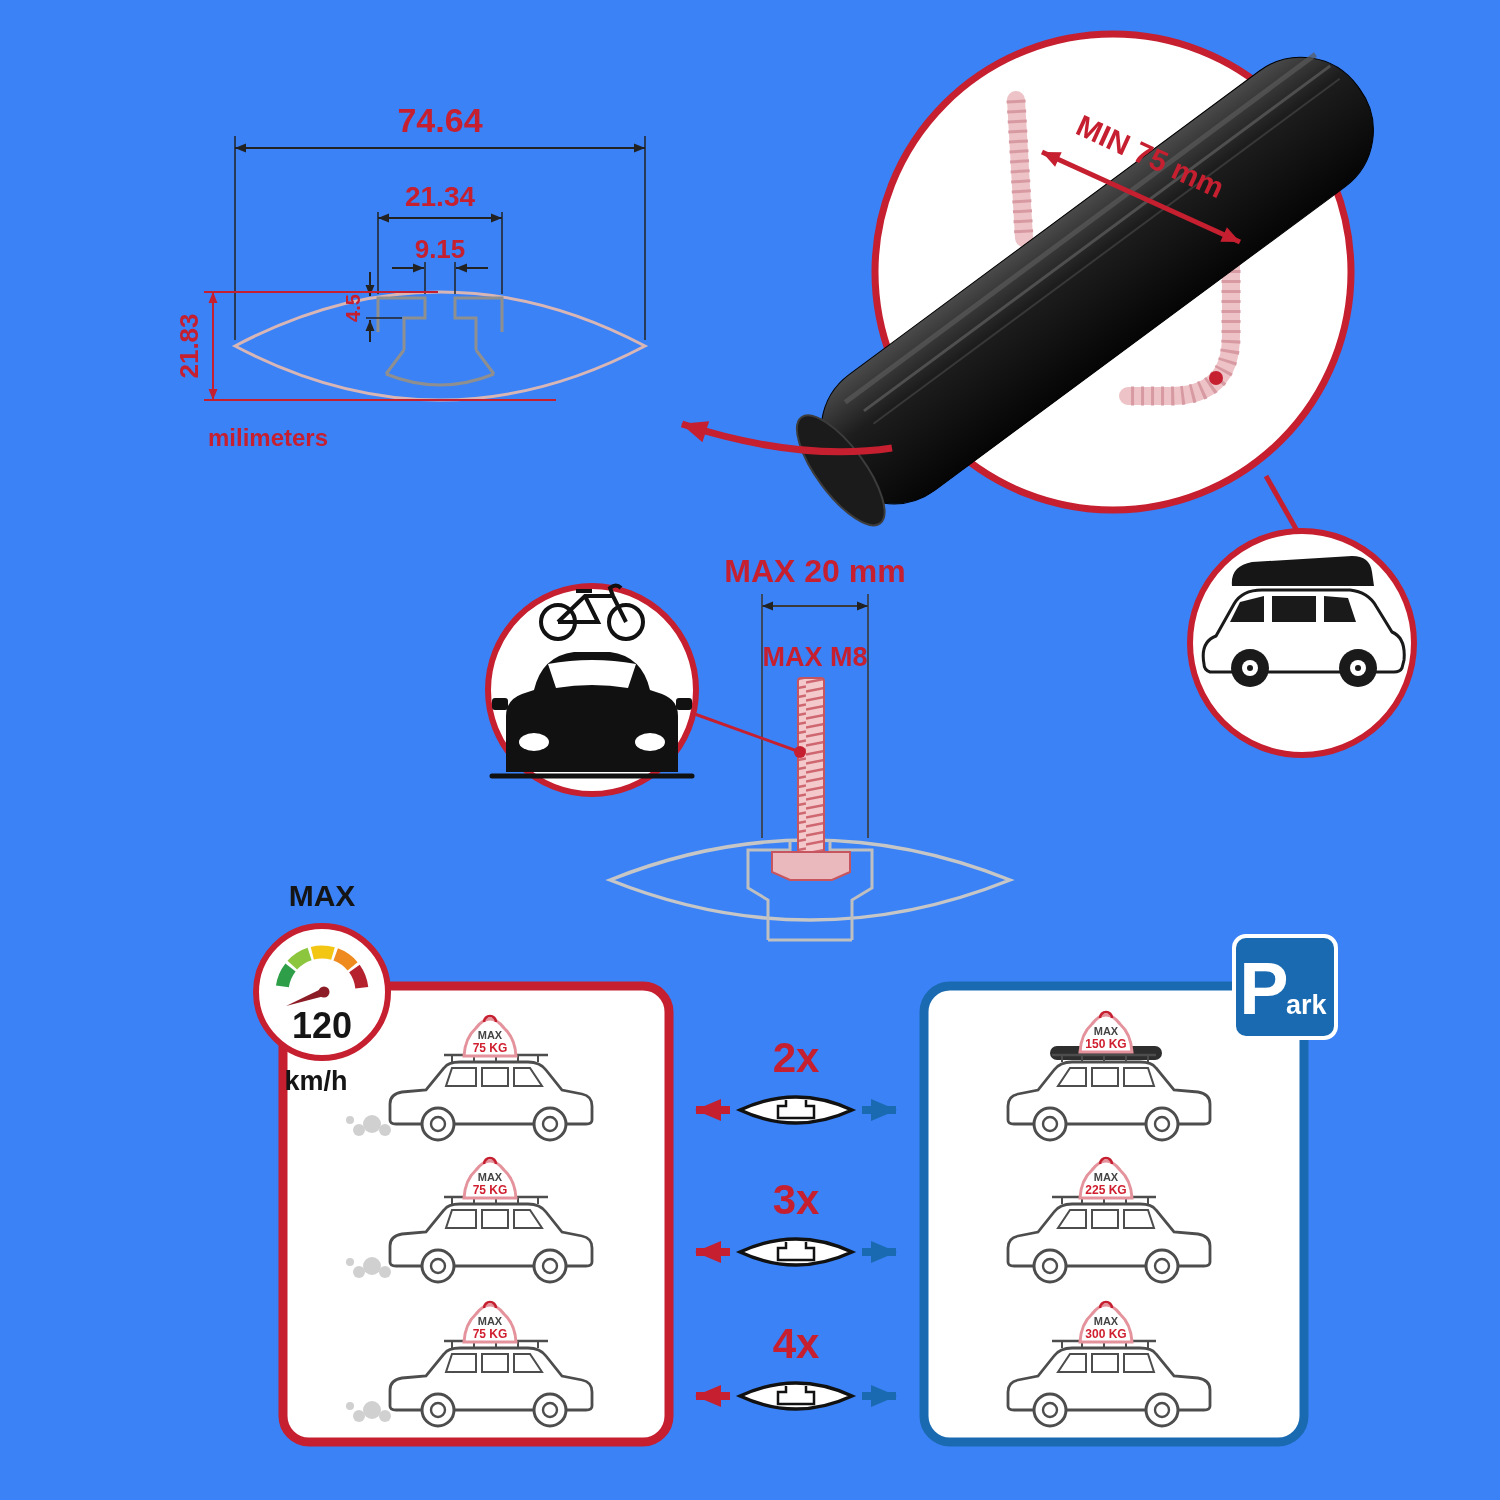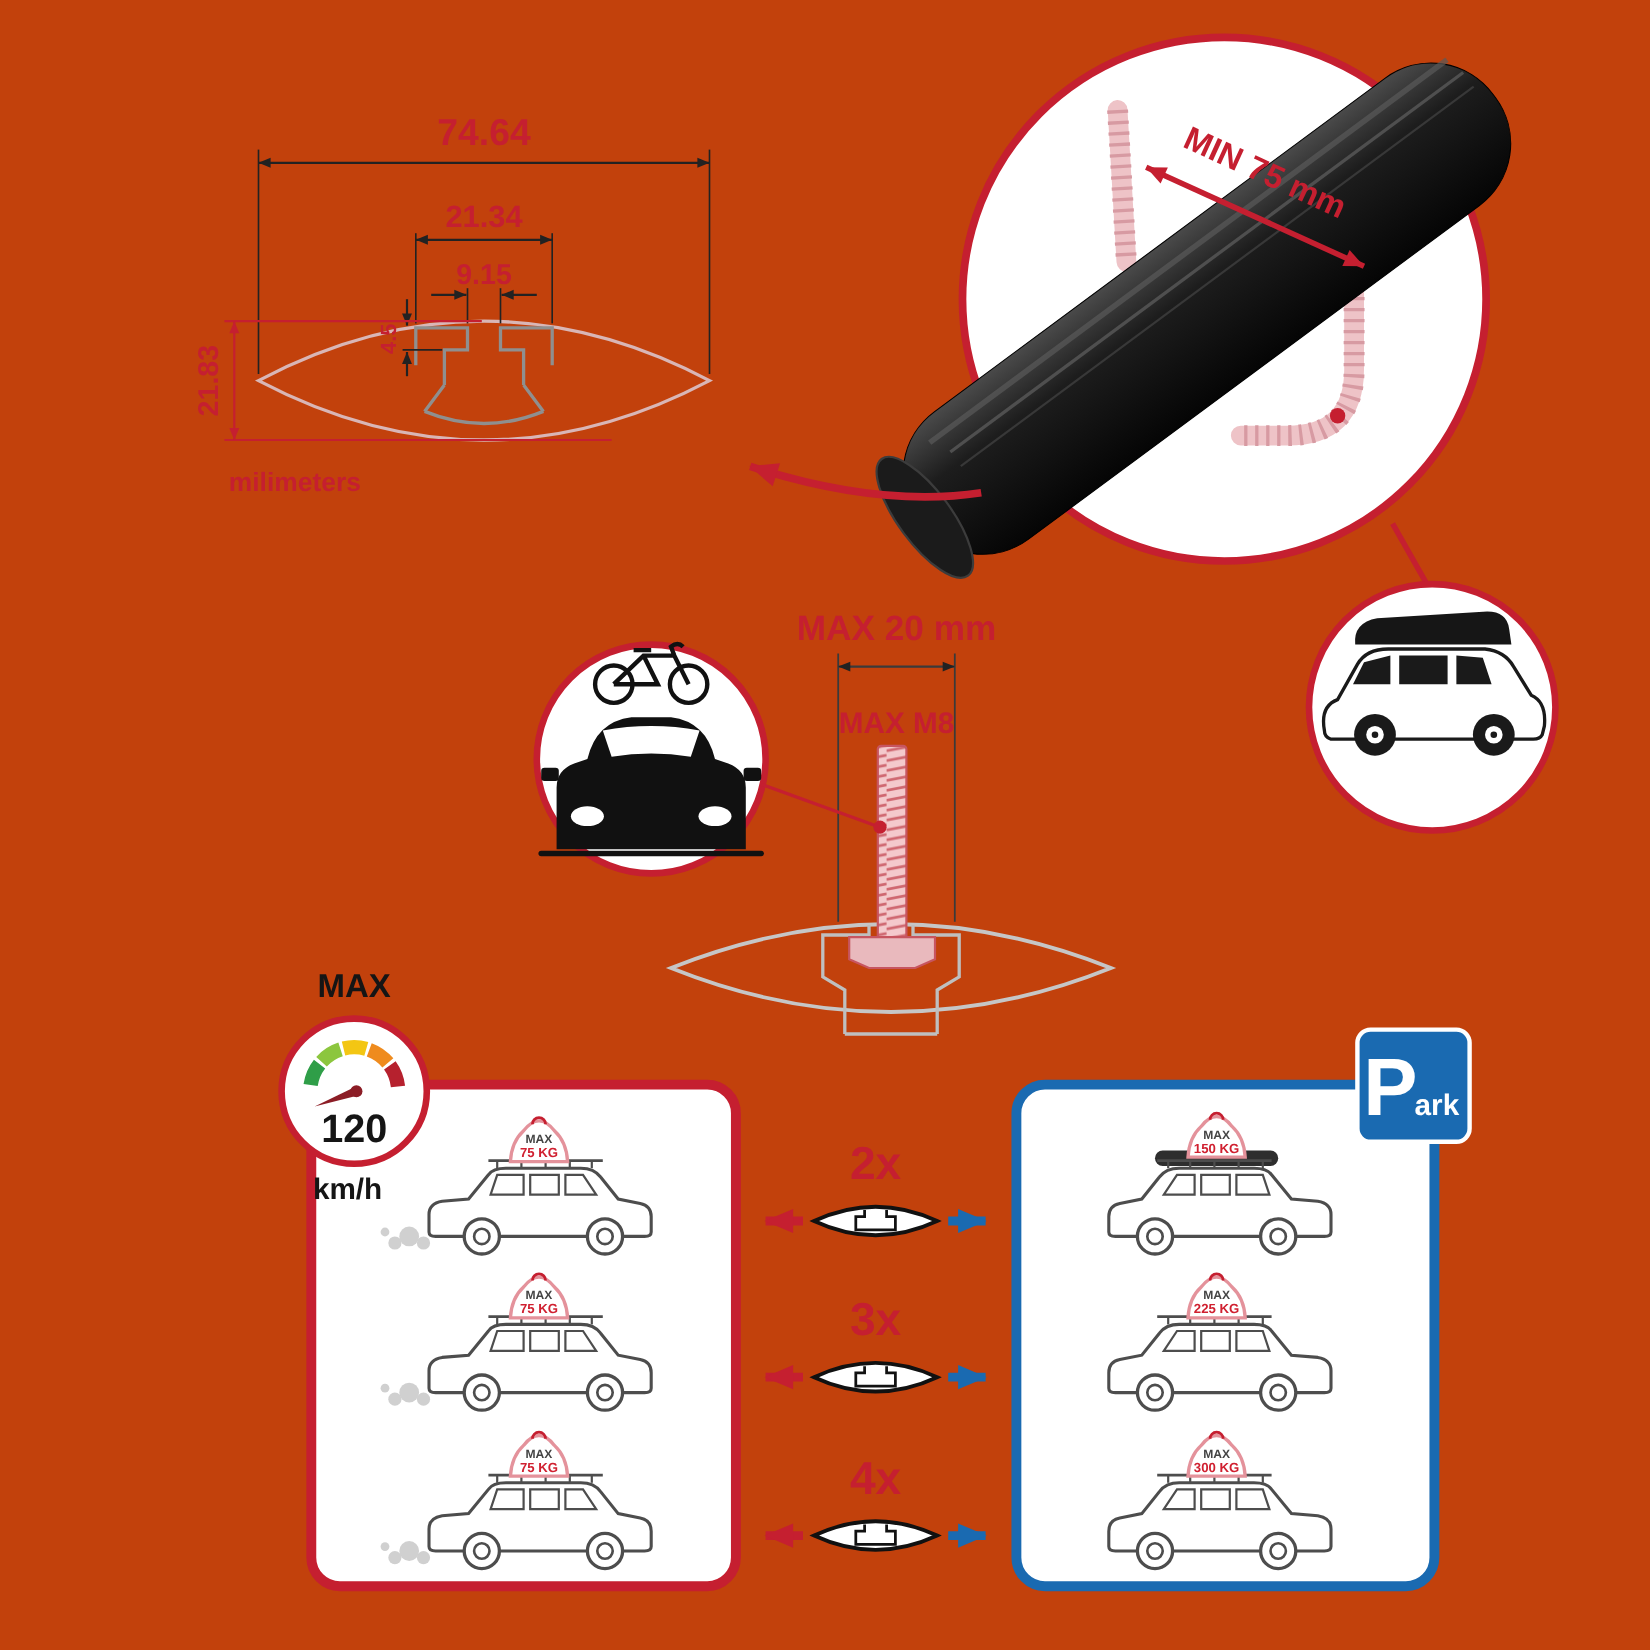--- a/index.html
+++ b/index.html
@@ -1,16 +1,16 @@
 <!DOCTYPE html>
 <html><head>
 <meta charset="utf-8">
 <style>
   html,body{margin:0;padding:0;background:#fff;}
-  .canvas{width:1500px;height:1500px;position:relative;background:#c2410c;overflow:hidden;}
+  .canvas{width:1500px;height:1500px;position:relative;background:#3b82f6;overflow:hidden;}
   svg{display:block;}
   text{font-family:"Liberation Sans","DejaVu Sans",sans-serif;}
   .red-txt{fill:#c51f30;font-weight:700;}
   .blk-txt{fill:#151515;font-weight:700;}
 </style>
 </head>
 <body>
 
 <div class="canvas">
 <svg width="1500" height="1500" viewBox="0 0 1500 1500" xmlns="http://www.w3.org/2000/svg">

